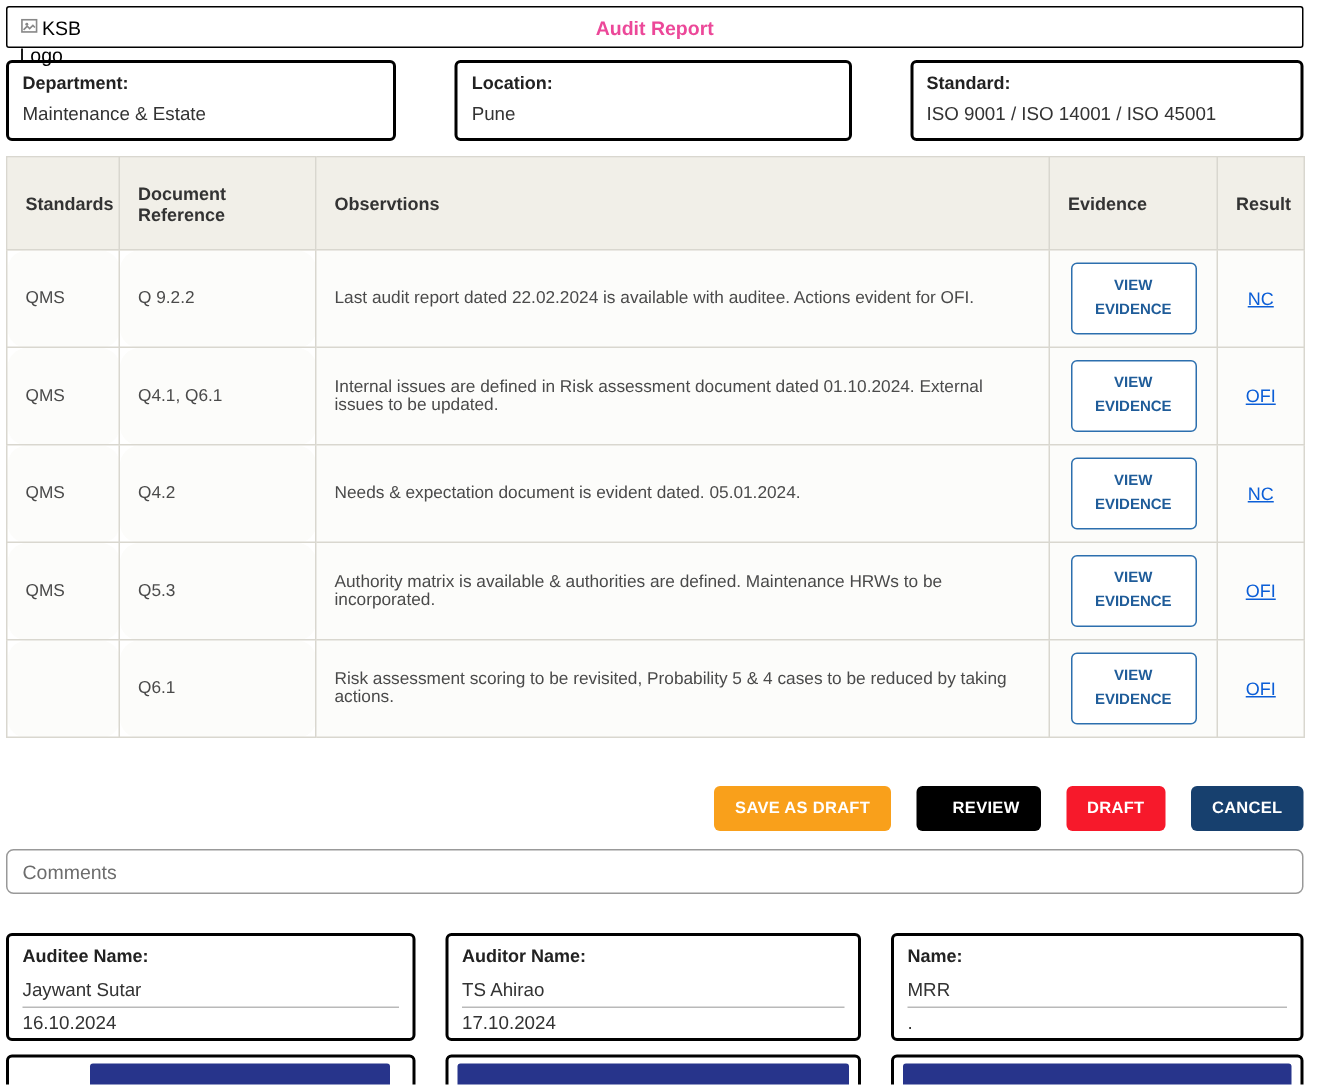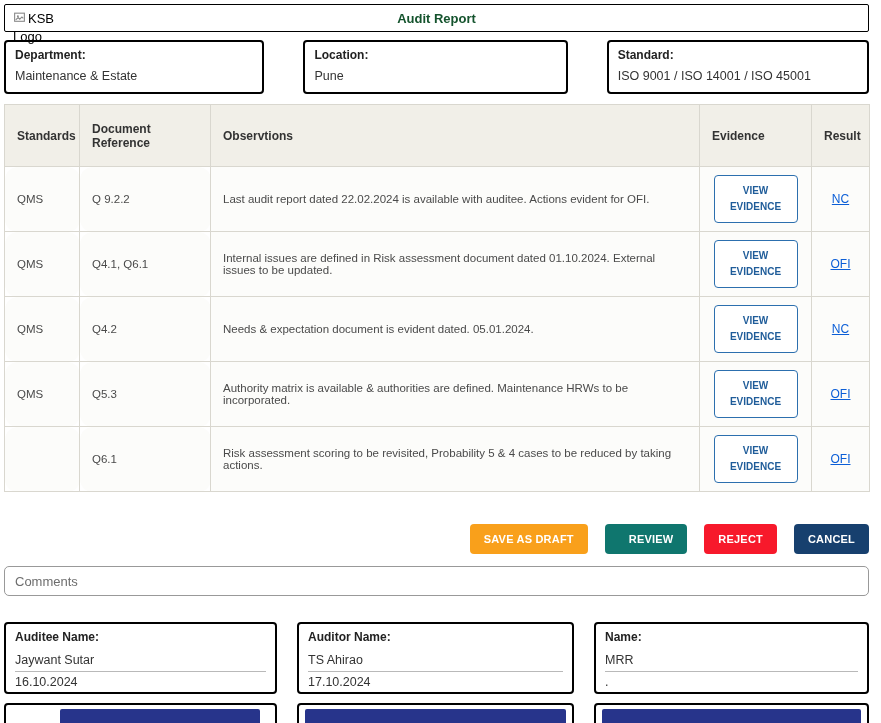--- a/index.html
+++ b/index.html
@@ -6,21 +6,21 @@
   html,body { width:881px; height:723px; overflow:hidden; background:#fff;
     font-family:"Liberation Sans", sans-serif; color:#333; }
   .page { padding:4px; width:873px; }
 
   
   .header-box { border:1px solid #000; border-radius:2px; height:28px; position:relative;
     display:flex; align-items:center; justify-content:center; background:#fff; }
   .logo { position:absolute; left:8px; top:5px; width:46px; height:44px; overflow:hidden;
     font-size:13px; color:#000; line-height:1.35; }
   .logo svg { vertical-align:-1px; margin-right:2px; }
-  .header-title { font-weight:bold; font-size:13px; color:#14532d; }
+  .header-title { font-weight:bold; font-size:13px; color:#ec4899; }
 
   
   .info-row { display:flex; justify-content:center; margin-top:8px;gap:39px; }
   .box { border:2px solid #000; border-radius:4px; background:#fff; }
   .info-box { height:54px; padding:6px 9px; overflow:hidden; }
   .w1 { width:273px; } .w2 { width:277px; } .w3 { width:275px; }
   .f-label { font-weight:bold; font-size:12px; color:#222; }
   .f-value { font-size:12.5px; color:#333; margin-top:7px; }
 
   
@@ -146,22 +146,22 @@
         <td class="c-evi">
             <button class="evidence-btn">VIEW EVIDENCE</button>
           </td>
         <td class="c-res"><a class="result-link">OFI</a></td>
       </tr>
     </tbody>
   </table>
 
   <div class="actions">
     <button class="btn" style="background-color: rgb(249, 160, 27);">SAVE AS DRAFT</button>
-    <button class="btn" style="background-color: #0f766e; padding-left: 24px;">REVIEW</button>
-    <button class="btn" style="background-color: rgb(247, 25, 43);">REJECT</button>
+    <button class="btn" style="background-color: #000000; padding-left: 24px;">REVIEW</button>
+    <button class="btn" style="background-color: rgb(247, 25, 43);">DRAFT</button>
     <button class="btn" style="background-color: rgb(23, 64, 110);">CANCEL</button>
   </div>
 
   <input type="text" class="comments-input" placeholder="Comments" style="">
 
   <div class="signoff-row">
     <div class="box signoff-box w1">
       <div class="f-label">Auditee Name:</div>
       <div class="s-name">Jaywant Sutar</div>
       <div class="s-date">16.10.2024</div>

